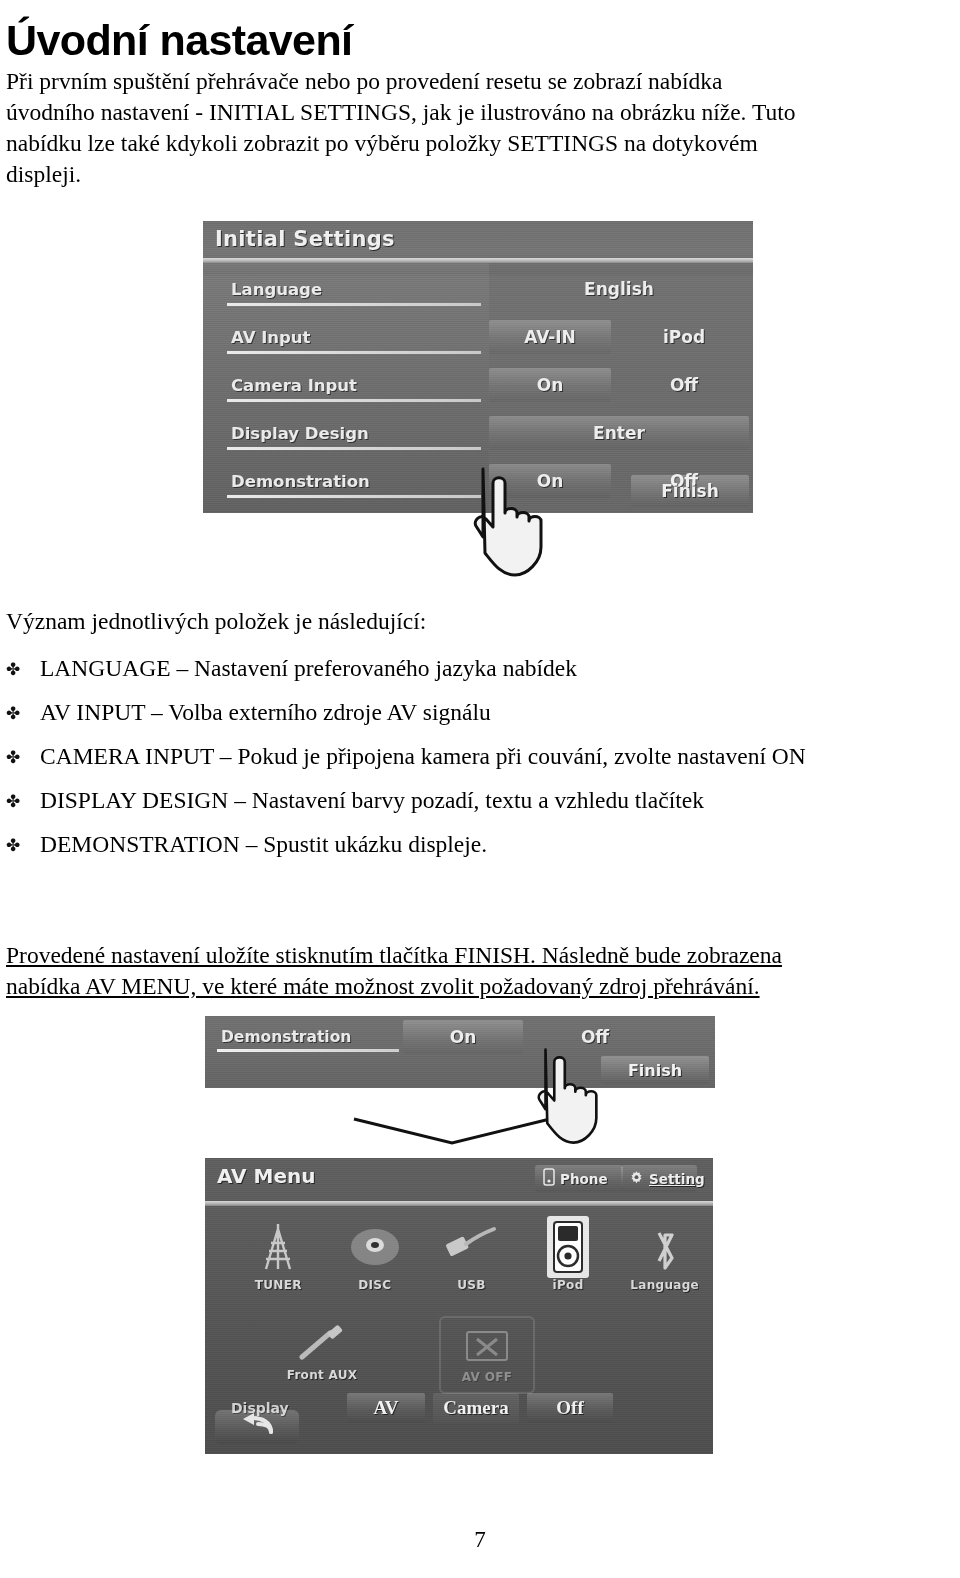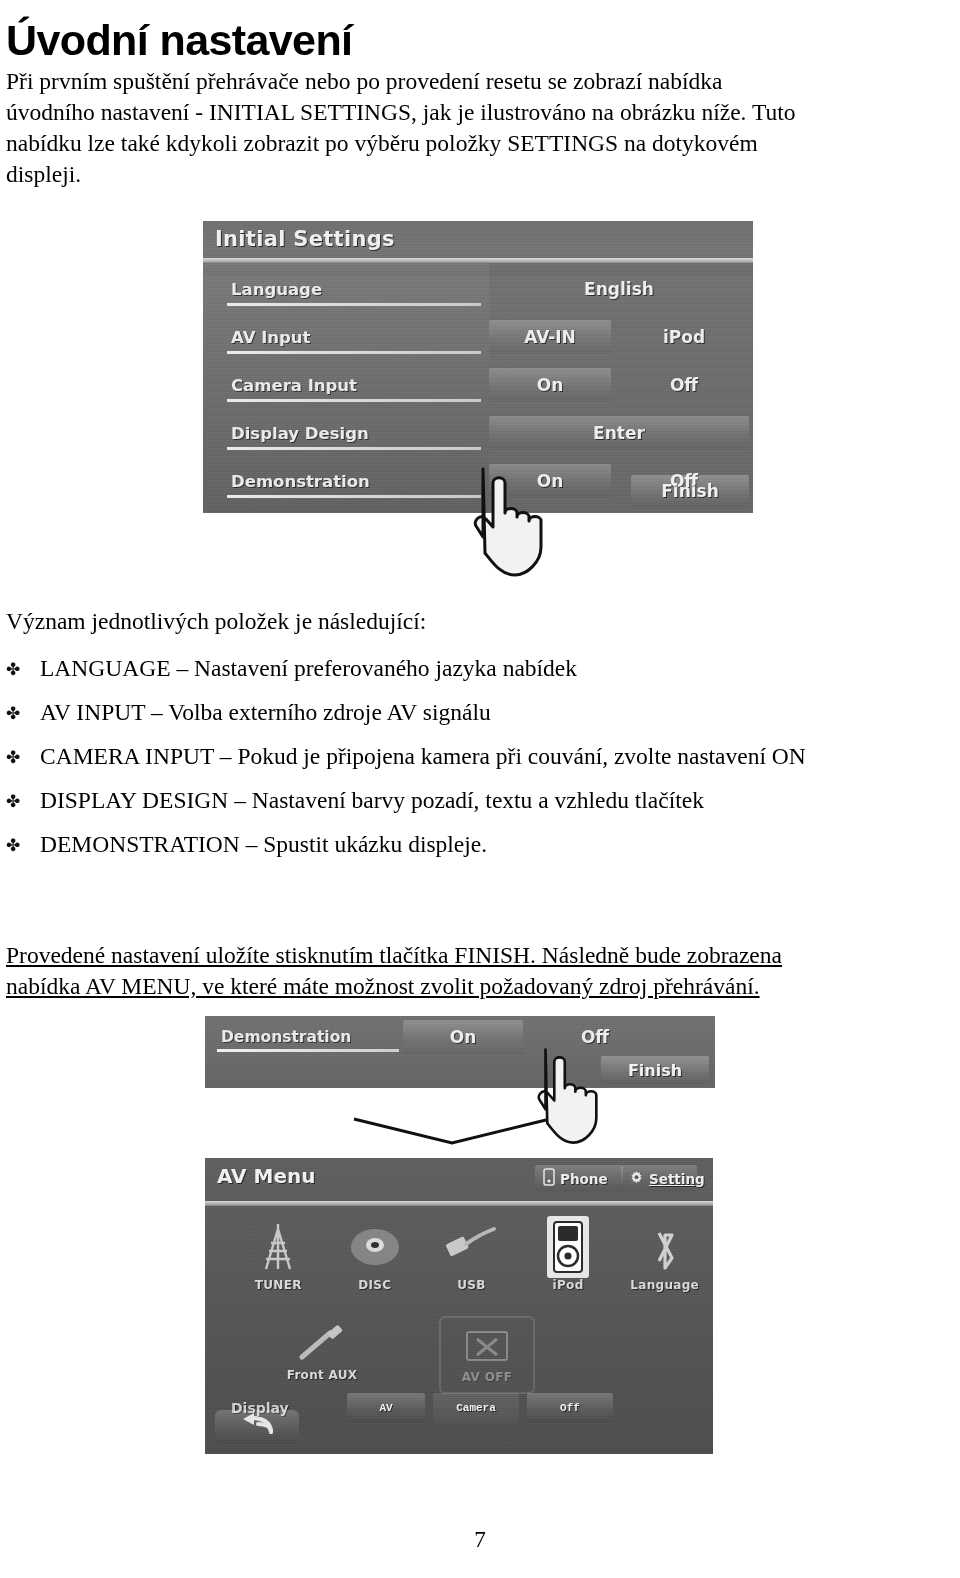--- a/index.html
+++ b/index.html
@@ -411,22 +411,22 @@
     font-size: 14px;
     font-weight: bold;
     color: #cfcfcf;
     text-shadow: 1px 1px 0 rgba(0,0,0,.55);
   }
   .av-disp-btn {
     height: 30px;
     display: flex;
     align-items: center;
     justify-content: center;
-    font-family: Liberation Mono, monospace;
-    font-size: 11px;
+    font-family: Liberation Serif, serif;
+    font-size: 19px;
     font-weight: bold;
     color: #f1f1f1;
     text-shadow: 1px 1px 0 rgba(0,0,0,.6);
     border-radius: 2px;
     background: linear-gradient(180deg, rgba(255,255,255,.22), rgba(255,255,255,.05) 60%, rgba(0,0,0,.05));
     margin-right: 8px;
   }
   .av-disp-btn.w1 { width: 78px; }
   .av-disp-btn.w2 { width: 86px; background: linear-gradient(180deg, rgba(255,255,255,.10), rgba(255,255,255,.02)); }
   .av-disp-btn.w3 { width: 86px; }

